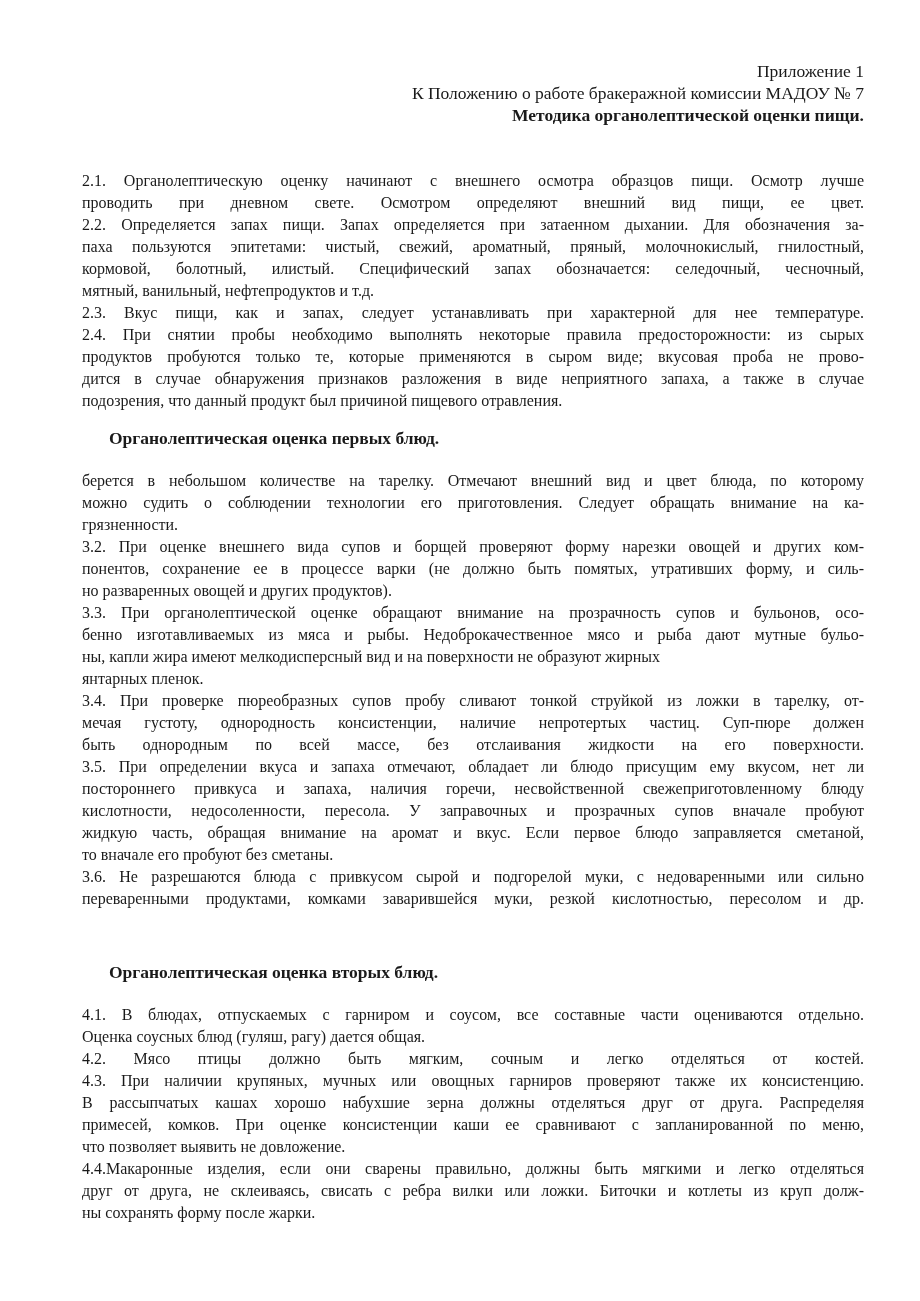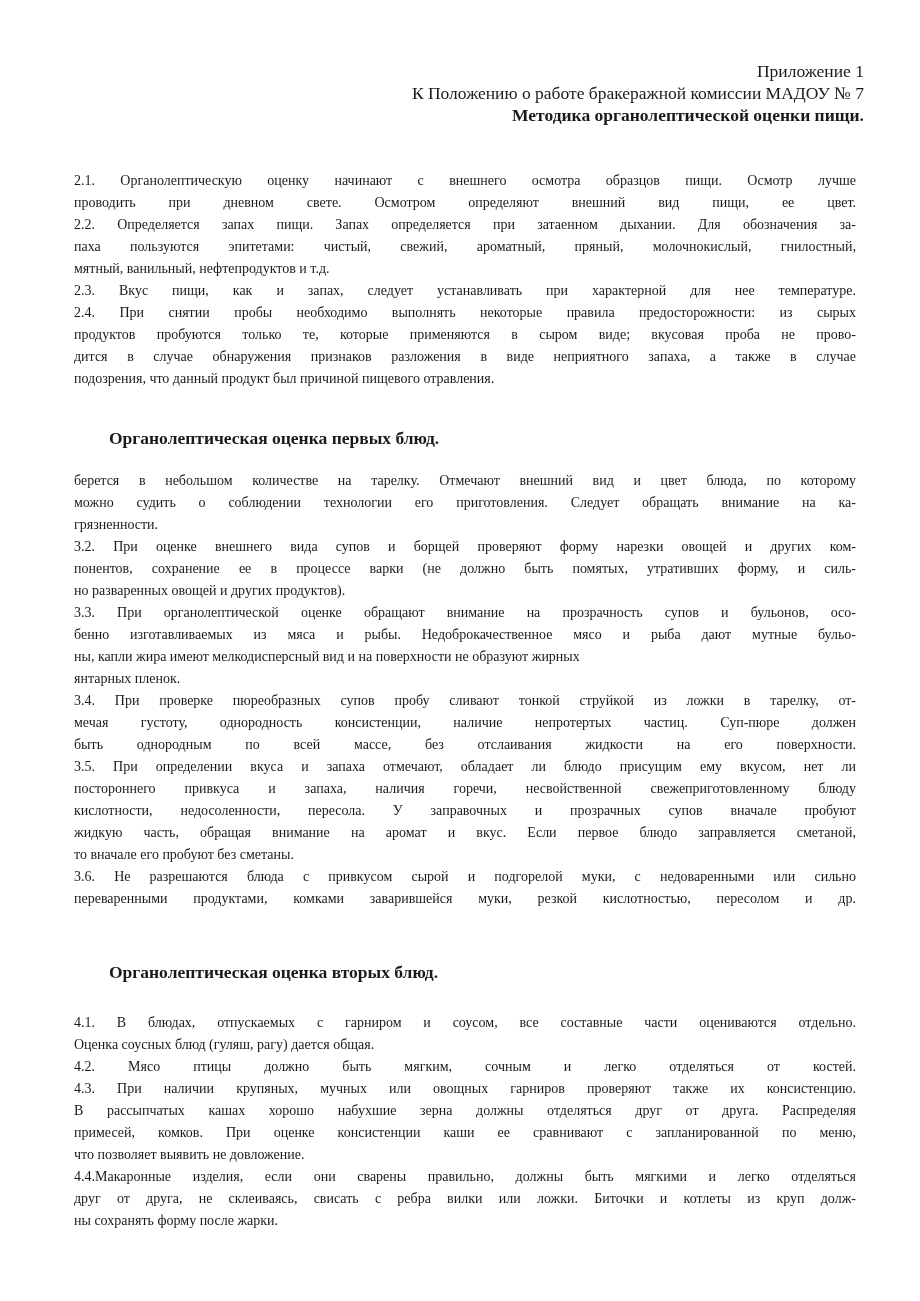--- a/index.html
+++ b/index.html
@@ -2,21 +2,21 @@
 <html><head>
   <meta charset="utf-8">
   <style>
     html, body { margin: 0; padding: 0; background: #ffffff; }
     body { width: 920px; height: 1301px; position: relative; overflow: hidden;
            font-family: "Liberation Serif", serif; color: #1a1a1a; }
     .page { position: absolute; left: 0; top: 0; width: 920px; height: 1068px; }
     .header { position: absolute; right: 56px; top: 60px; text-align: right;
               font-size: 17.5px; line-height: 22px; }
     .header .bold { font-weight: bold; font-family: Liberation Serif, serif; }
-    .body { position: absolute; left: 74px; width: 782px; font-size: 14px; }
+    .body { position: absolute; left: 82px; width: 782px; font-size: 16px; }
     .line { height: 22px; line-height: 22px; white-space: nowrap; }
     .line.j { text-align: justify; text-align-last: justify; }
     .heading { font-weight: bold; font-size: 17.5px; height: 22px; line-height: 22px;
                position: absolute; left: 88px; margin-left: 21px; }
   </style>
 </head>
 <body>
 
 <div class="page">
 
@@ -24,20 +24,21 @@
     <div>Приложение 1</div>
     <div>К Положению о работе бракеражной комиссии  МАДОУ № 7</div>
     <div class="bold">Методика органолептической оценки пищи.</div>
   </div>
 
   <div class="body" id="sec2" style="top:170px;">
       <div class="line j">2.1. Органолептическую оценку начинают с внешнего осмотра образцов пищи. Осмотр лучше</div>
       <div class="line j">проводить при дневном свете. Осмотром определяют внешний вид пищи, ее цвет.</div>
       <div class="line j">2.2. Определяется запах пищи. Запах определяется при затаенном дыхании. Для обозначения за-</div>
       <div class="line j">паха пользуются эпитетами: чистый, свежий, ароматный, пряный, молочнокислый, гнилостный,</div>
+      <div class="line j">кормовой, болотный, илистый. Специфический запах обозначается: селедочный, чесночный,</div>
       <div class="line">мятный, ванильный, нефтепродуктов и т.д.</div>
       <div class="line j">2.3. Вкус пищи, как и запах, следует устанавливать при характерной для нее температуре.</div>
       <div class="line j">2.4. При снятии пробы необходимо выполнять некоторые правила предосторожности: из сырых</div>
       <div class="line j">продуктов пробуются только те, которые применяются в сыром виде; вкусовая проба не прово-</div>
       <div class="line j">дится в случае обнаружения признаков разложения в виде неприятного запаха, а также в случае</div>
       <div class="line">подозрения, что данный продукт был причиной пищевого отравления.</div>
     </div>
 
   <div class="heading" style="top:427px;">Органолептическая оценка первых блюд.</div>
   <div class="body" id="sec3" style="top:470px;">
@@ -57,21 +58,21 @@
       <div class="line j">3.5. При определении вкуса и запаха отмечают, обладает ли блюдо присущим ему вкусом, нет ли</div>
       <div class="line j">постороннего привкуса и запаха, наличия горечи, несвойственной свежеприготовленному блюду</div>
       <div class="line j">кислотности, недосоленности, пересола. У заправочных и прозрачных супов вначале пробуют</div>
       <div class="line j">жидкую часть, обращая внимание на аромат и вкус. Если первое блюдо заправляется сметаной,</div>
       <div class="line">то вначале его пробуют без сметаны.</div>
       <div class="line j">3.6. Не разрешаются блюда с привкусом сырой и подгорелой муки, с недоваренными или сильно</div>
       <div class="line j">переваренными продуктами, комками заварившейся муки, резкой кислотностью, пересолом и др.</div>
     </div>
 
   <div class="heading" style="top:961px;">Органолептическая оценка вторых блюд.</div>
-  <div class="body" id="sec4" style="top:1004px;margin-top:8px;">
+  <div class="body" id="sec4" style="top:1004px;">
       <div class="line j">4.1. В блюдах, отпускаемых с гарниром и соусом, все составные части оцениваются отдельно.</div>
       <div class="line">Оценка соусных блюд (гуляш, рагу) дается общая.</div>
       <div class="line j">4.2. Мясо птицы должно быть мягким, сочным и легко отделяться от костей.</div>
       <div class="line j">4.3. При наличии крупяных, мучных или овощных гарниров проверяют также их консистенцию.</div>
       <div class="line j">В рассыпчатых кашах хорошо набухшие зерна должны отделяться друг от друга. Распределяя</div>
       <div class="line j">примесей, комков. При оценке консистенции каши ее сравнивают с запланированной по меню,</div>
       <div class="line">что позволяет выявить не довложение.</div>
       <div class="line j">4.4.Макаронные изделия, если они сварены правильно, должны быть мягкими и легко отделяться</div>
       <div class="line j">друг от друга, не склеиваясь, свисать с ребра вилки или ложки. Биточки и котлеты из круп долж-</div>
       <div class="line">ны сохранять форму после жарки.</div>

